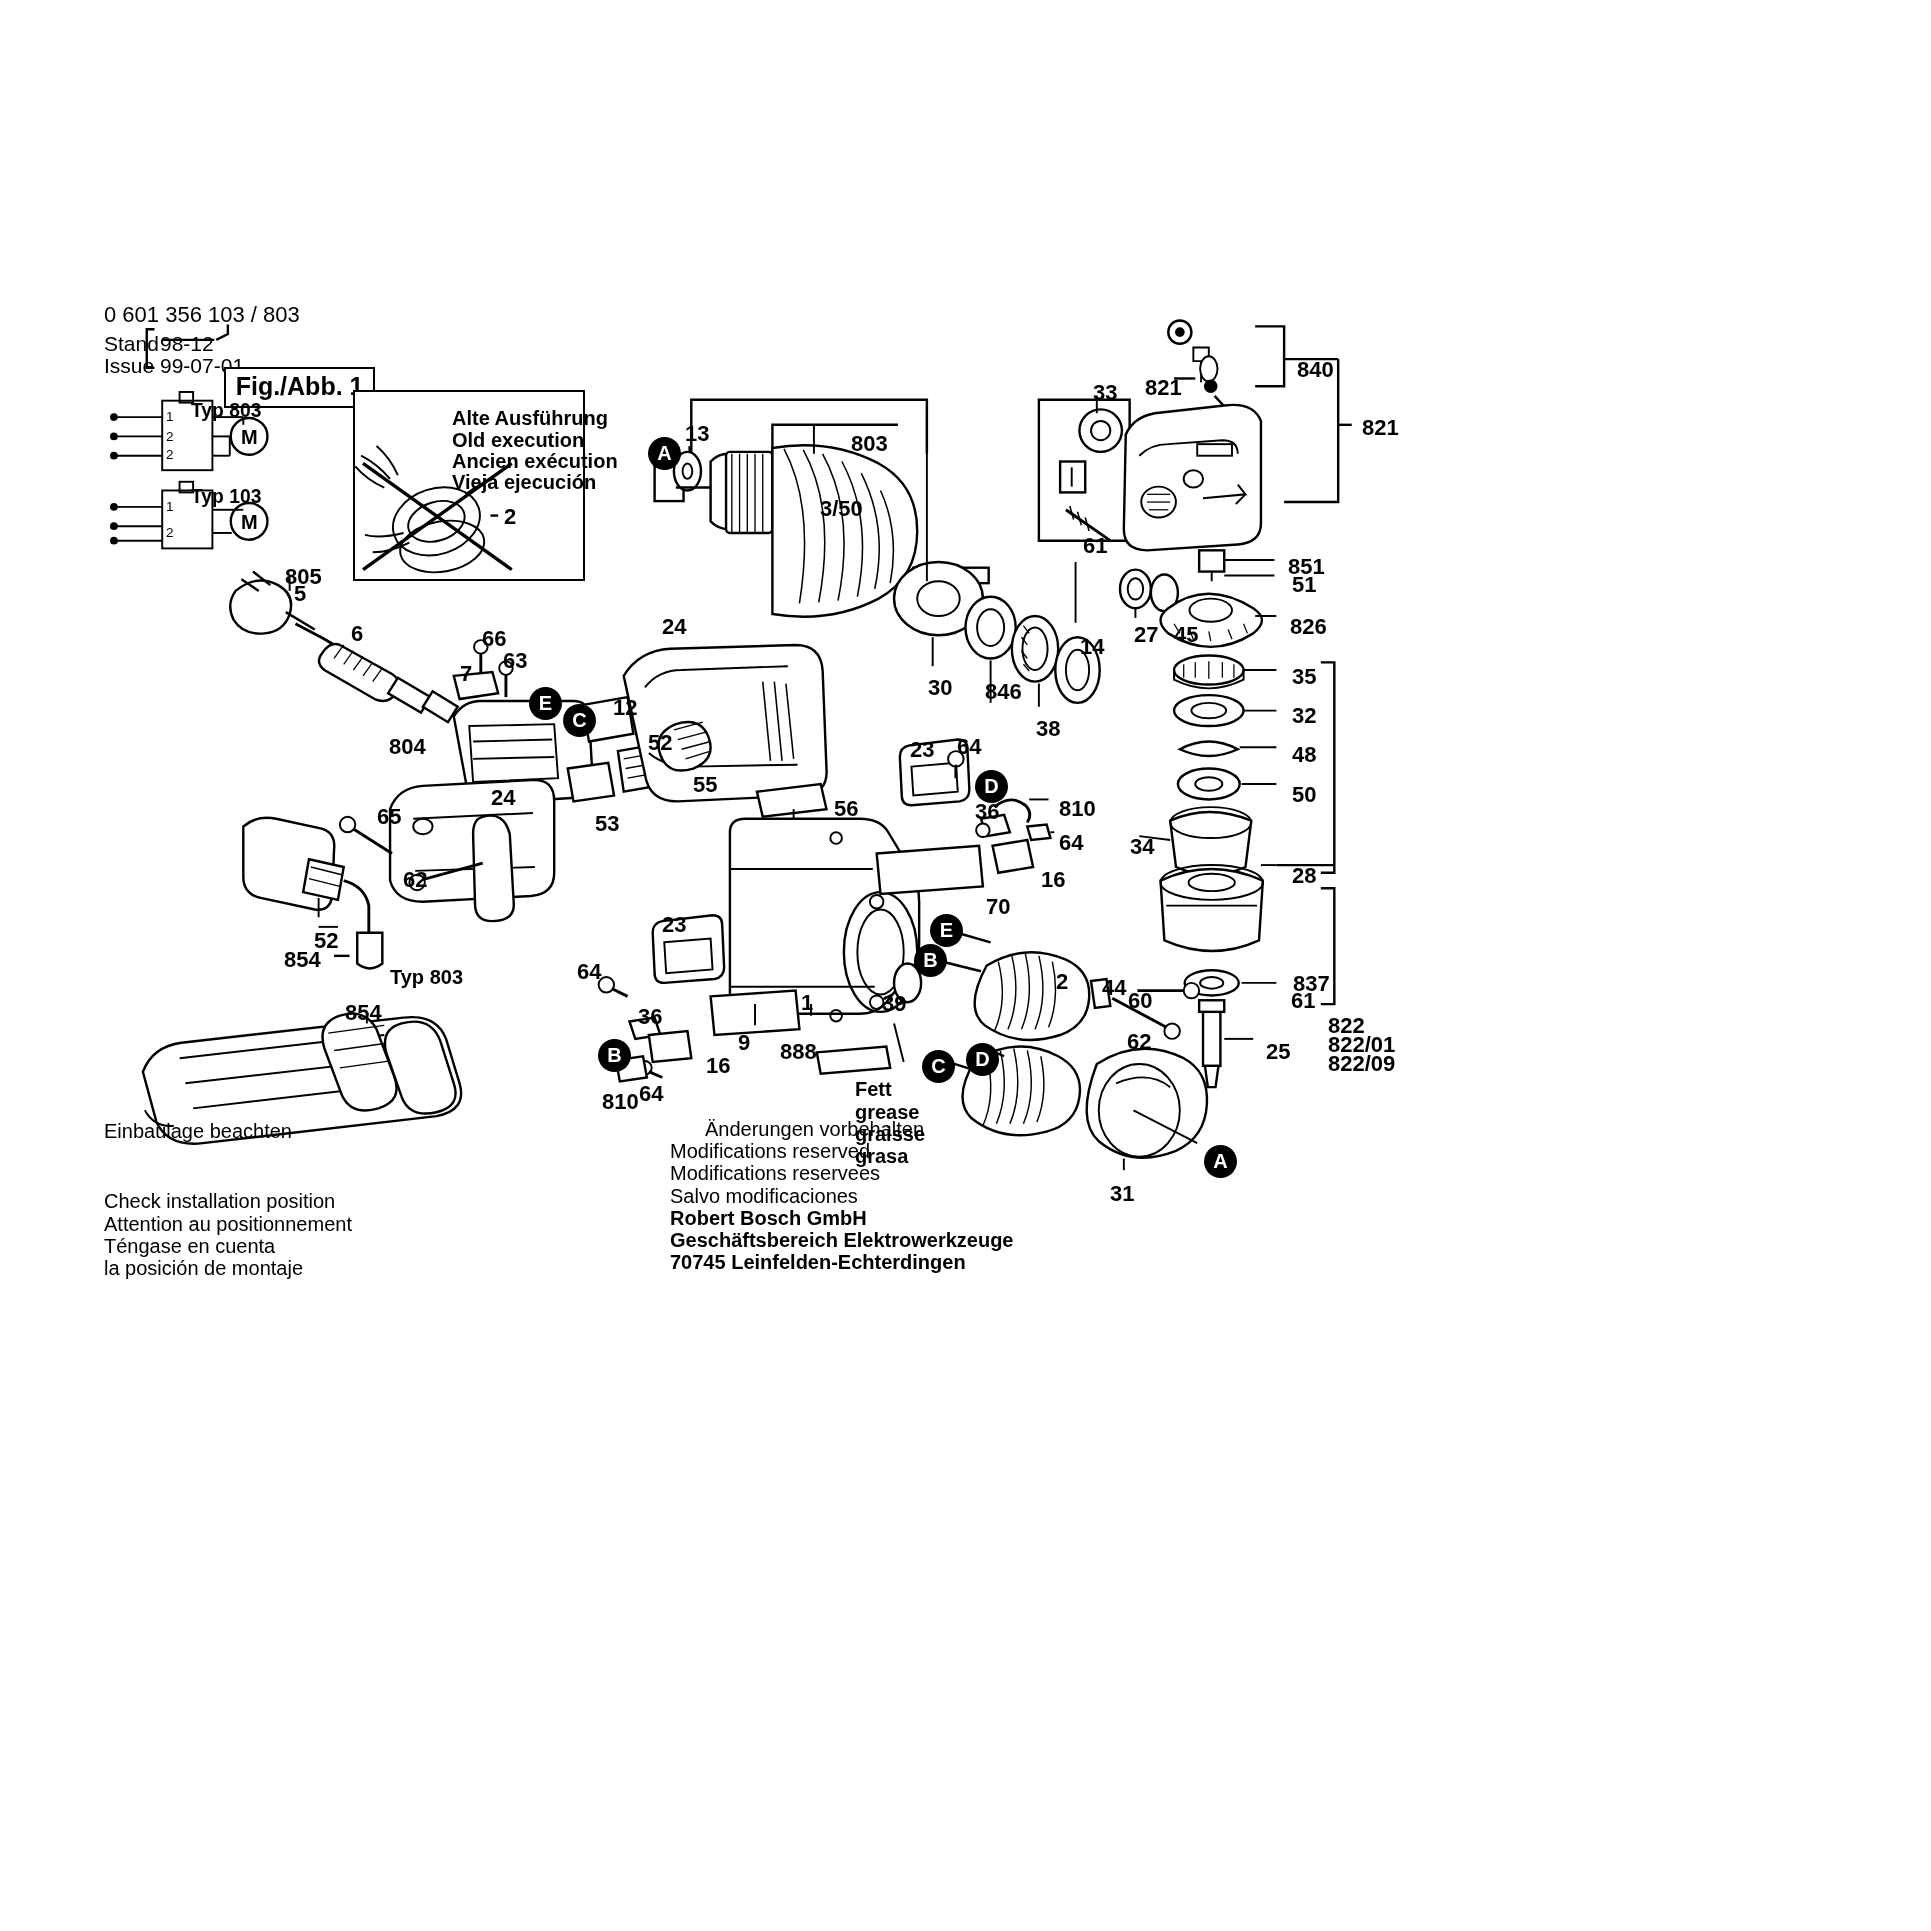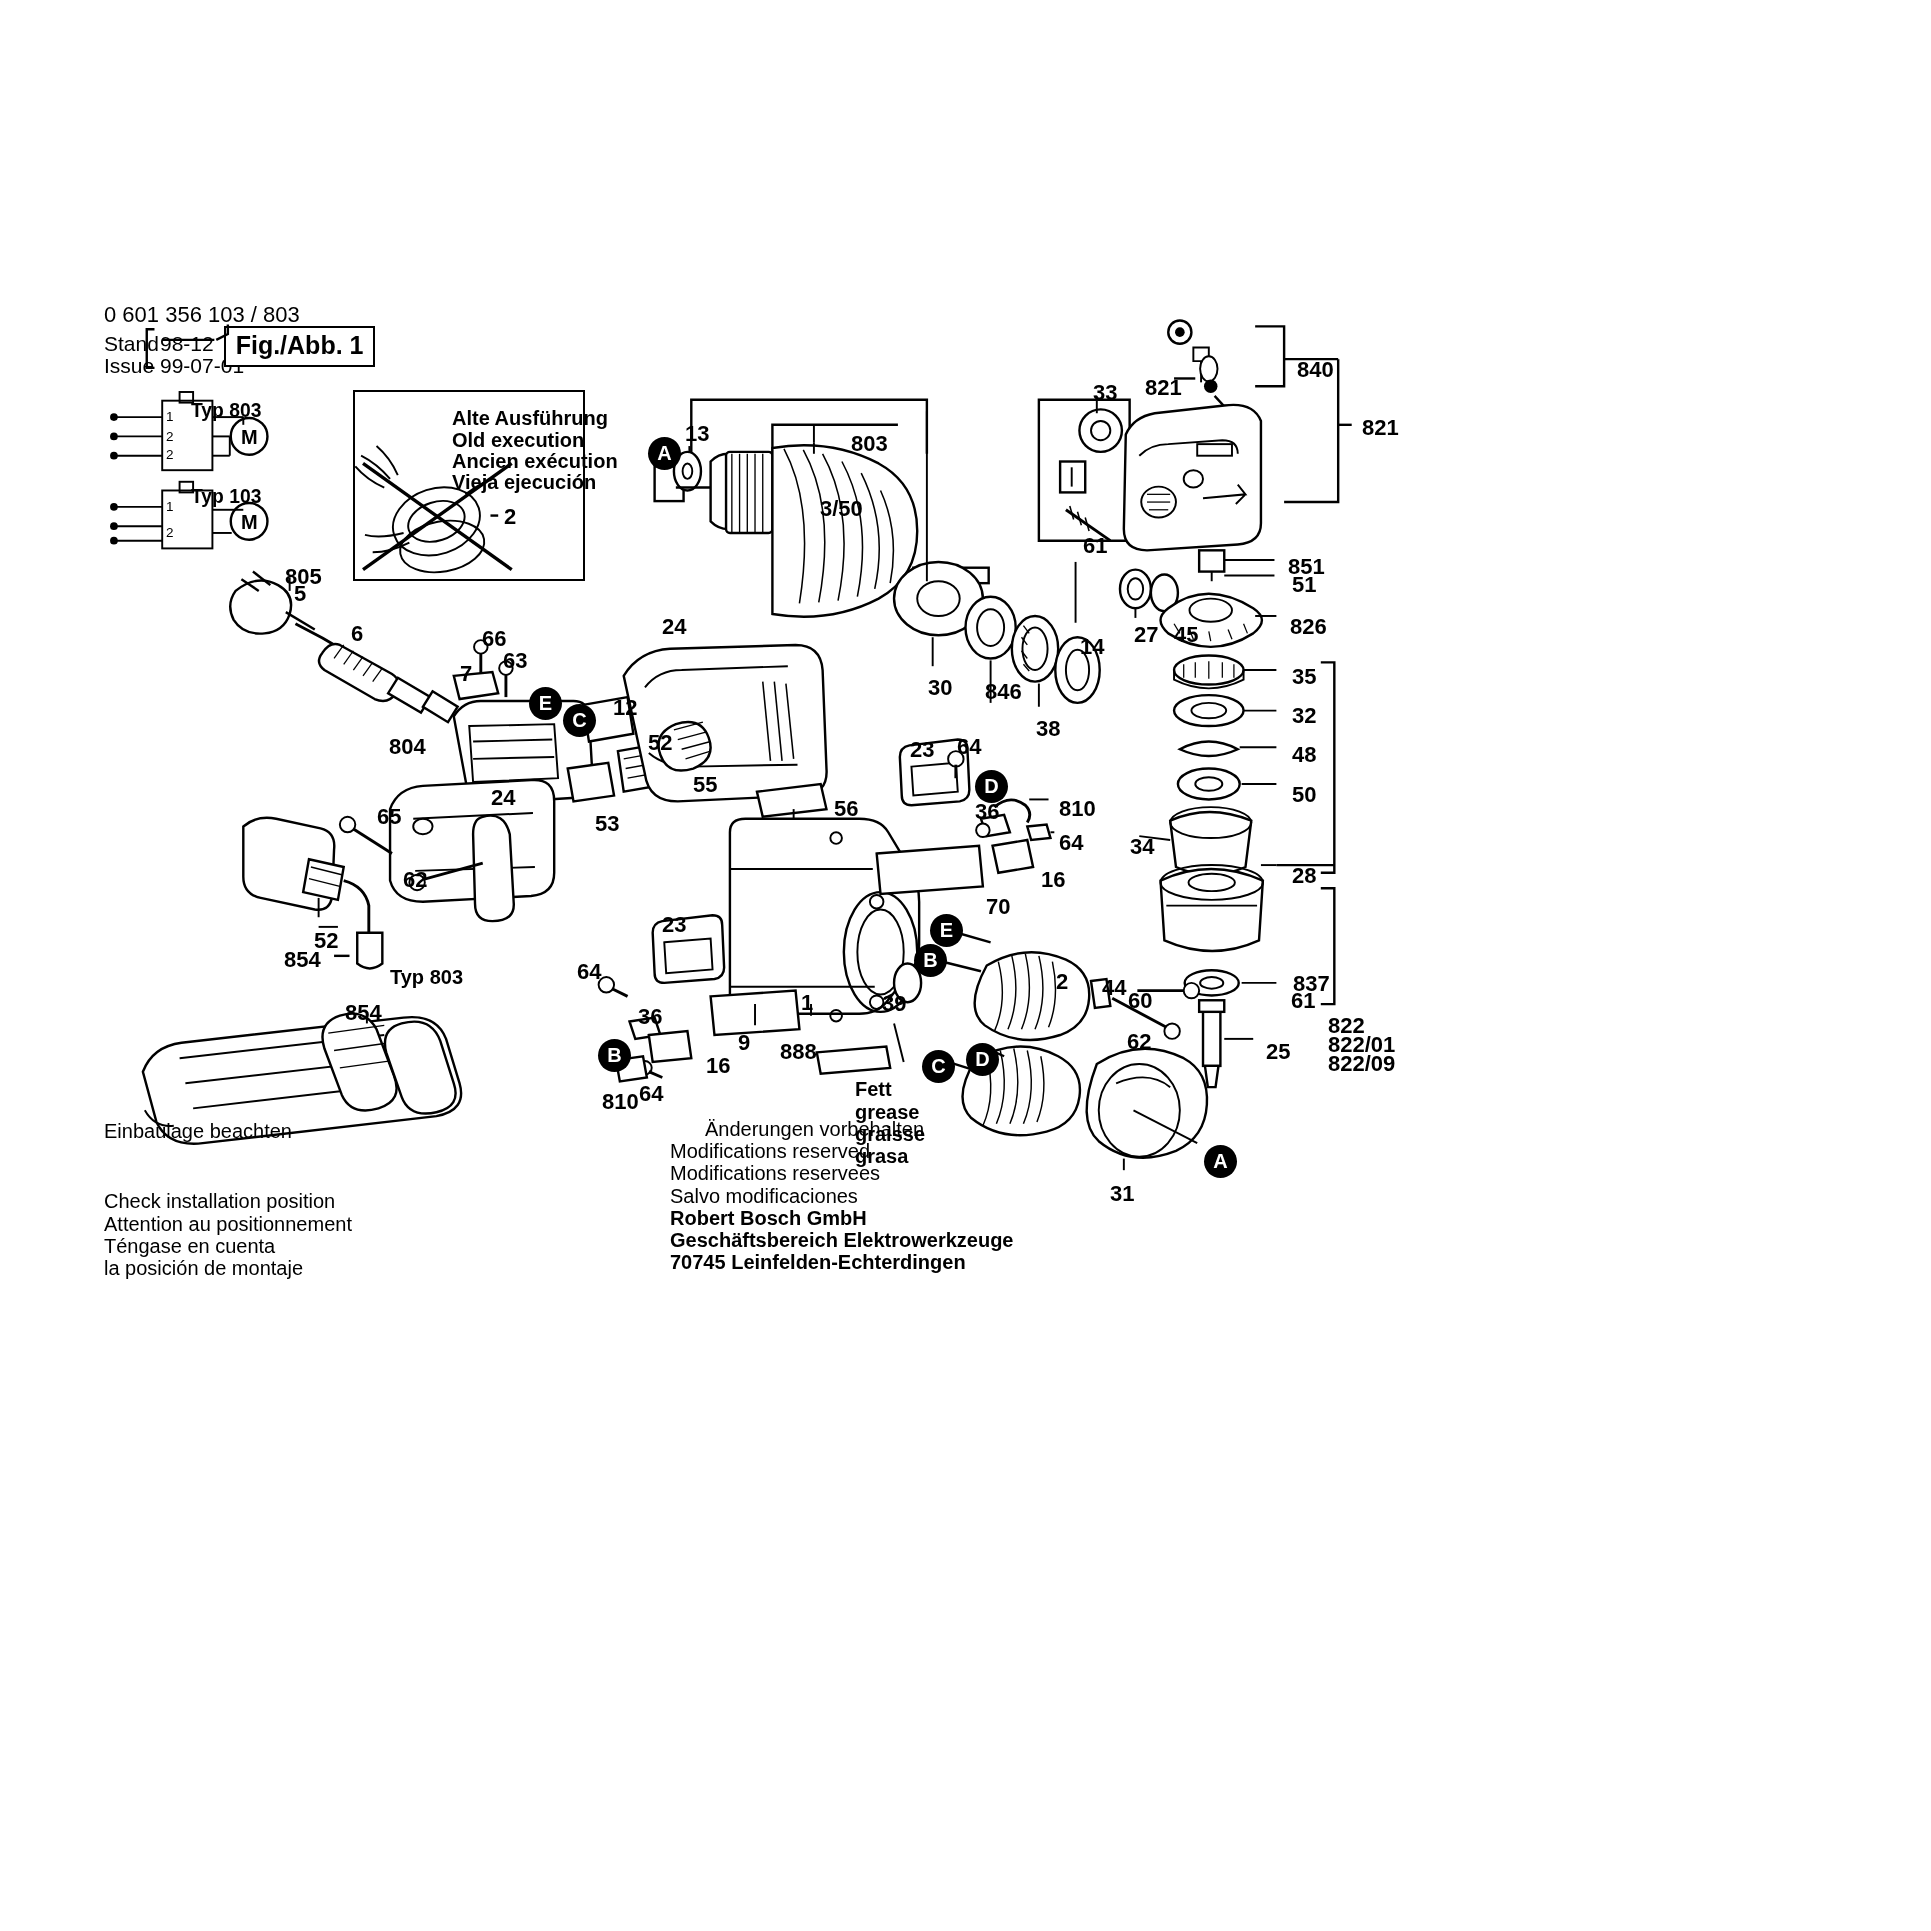--- a/index.html
+++ b/index.html
@@ -12,21 +12,21 @@
     overflow:hidden;
   }
   .canvas{position:absolute;left:0;top:0;width:1605px;height:1931px;padding-left:20px;}
   .lbl{position:absolute;font-size:20px;line-height:1.15;white-space:pre;}
   .lbl.b{font-weight:bold;}
   .num{position:absolute;font-size:22px;font-weight:bold;line-height:1;}
   .tiny{font-size:13.5px;}
   .hdr{position:absolute;font-size:21px;line-height:1.25;white-space:pre;}
   .figbox{
     position:absolute;border:2.9px solid #000;background:#fff;
-    font-weight:bold;font-size:25px;padding:2.9px 9.7px 4.8px 9.7px;
+    font-weight:bold;font-size:25px;padding:2.9px 9.7px 4.8px 9.7px;margin-top:41px;
   }
   .framebox{position:absolute;border:2.9px solid #000;background:#fff;}
   .circ{
     position:absolute;width:33px;height:33px;border-radius:50%;
     background:#000;color:#fff;font-weight:bold;font-size:20px;
     display:flex;align-items:center;justify-content:center;
   }
   svg{position:absolute;left:0;top:0;overflow:visible;}
   .ln{stroke:#000;fill:none;}
   .blk{fill:#000;}

